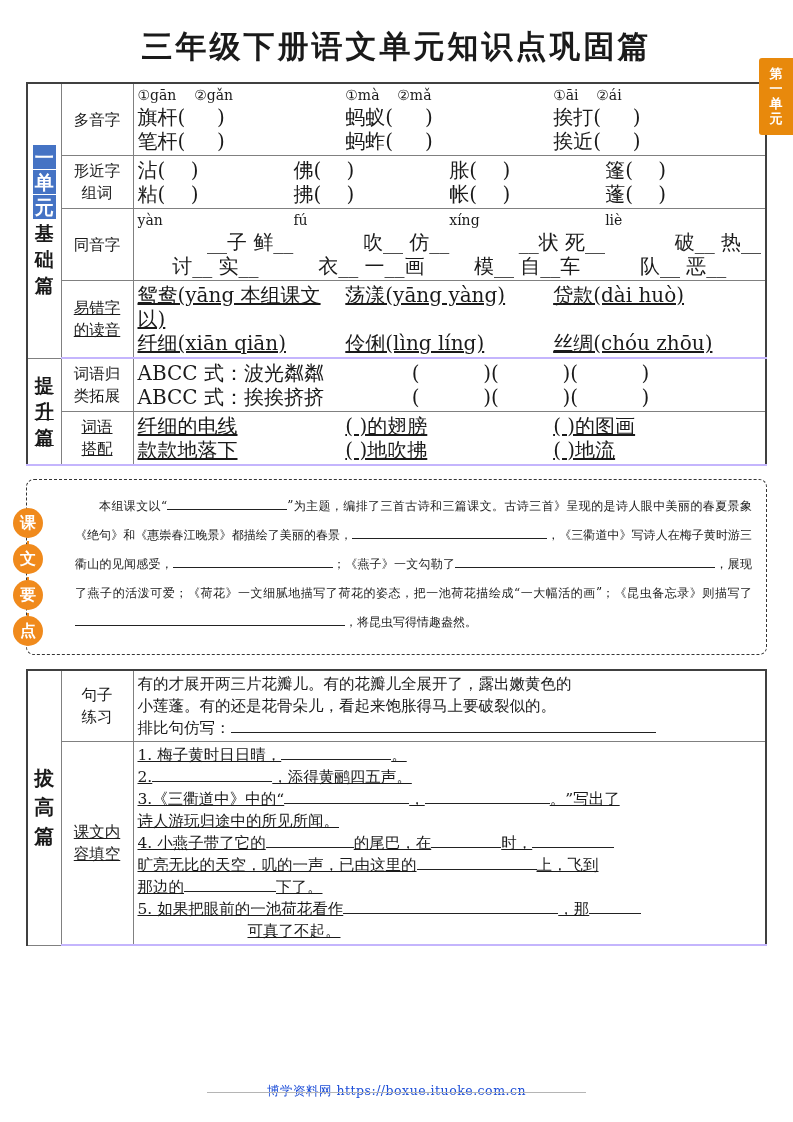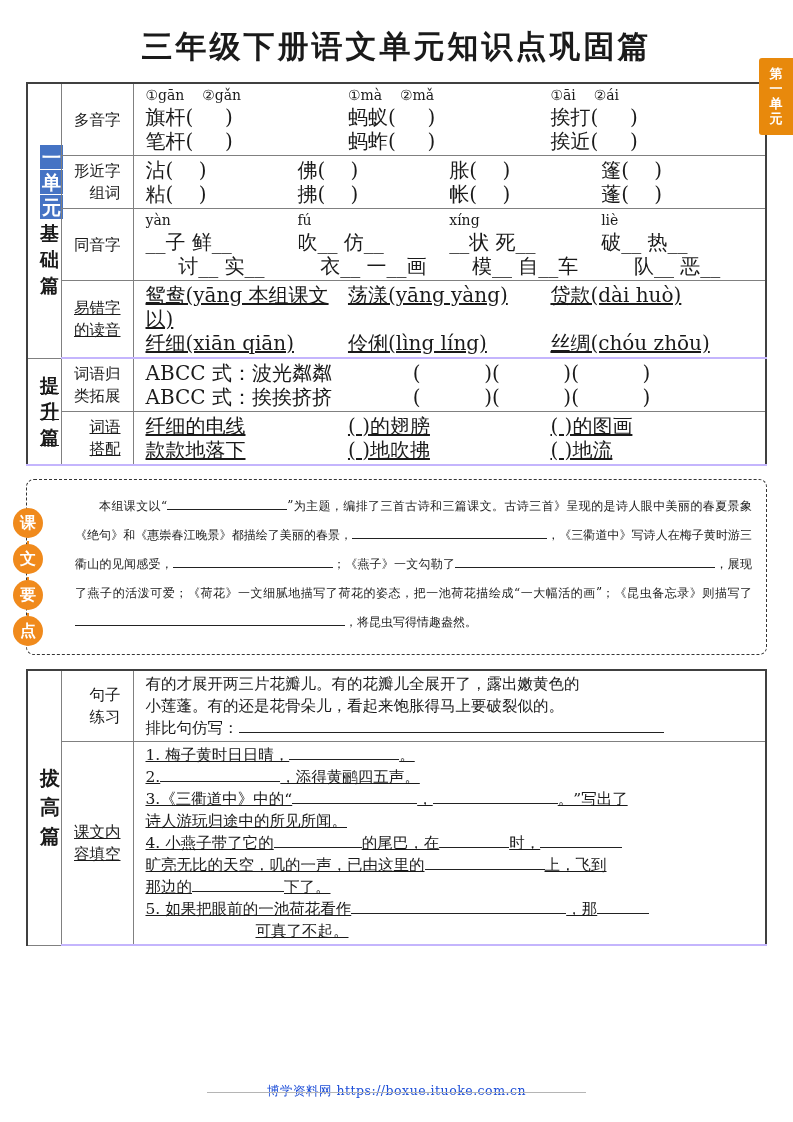--- a/index.html
+++ b/index.html
@@ -48,21 +48,21 @@
   
   .sheet {
     margin: 0 26px;
     border-collapse: collapse;
     width: 741px;
     table-layout: fixed;
   }
   .sheet td {
     border: 1px solid #808080;
     vertical-align: middle;
-    padding: 2px 12px;
+    padding: 2px 4px;
     font-size: 15.5px;
     line-height: 22px;
     margin-left: 24px;
   }
   .sheet .outer-top { border-top: 2px solid #404040; }
   .sheet .outer-bot { border-bottom: 2px solid #c4b5fd; text-decoration: underline; }
   .sheet .outer-left { border-left: 2px solid #404040; }
   .sheet .outer-right { border-right: 2px solid #404040; }
 
   
@@ -83,21 +83,21 @@
     color: #ffffff;
     width: 23px;
     margin: 1px auto;
     line-height: 24px;
   }
   .vlabel.tall .vchar { line-height: 29px; font-size: 20px; }
 
   
   .cat {
     width: 72px;
-    text-align: right;
+    text-align: center;
     font-size: 15px;
     line-height: 21px;
   }
   .pyrow {
     display: flex;
     font-size: 14px;
     line-height: 19px;
     font-family: "DejaVu Serif", "Liberation Serif", serif;
   }
   .wrow {
@@ -272,21 +272,21 @@
 
   <tr>
     <td class="cat">同音字</td>
     <td class="outer-right">
       <div class="pyrow col-4" style="text-align:left">
         <div>yàn</div>
         <div>fú</div>
         <div>xíng</div>
         <div>liè</div>
       </div>
-      <div class="wrow col-4" style="text-align:left">
+      <div class="wrow col-4" style="text-align:right">
         <div>__子  鲜__</div>
         <div>吹__  仿__</div>
         <div>__状  死__</div>
         <div>破__  热__</div>
       </div>
       <div class="wrow col-4" style="text-align:center">
         <div>讨__  实__</div>
         <div>衣__  一__画</div>
         <div>模__  自__车</div>
         <div>队__  恶__</div>

